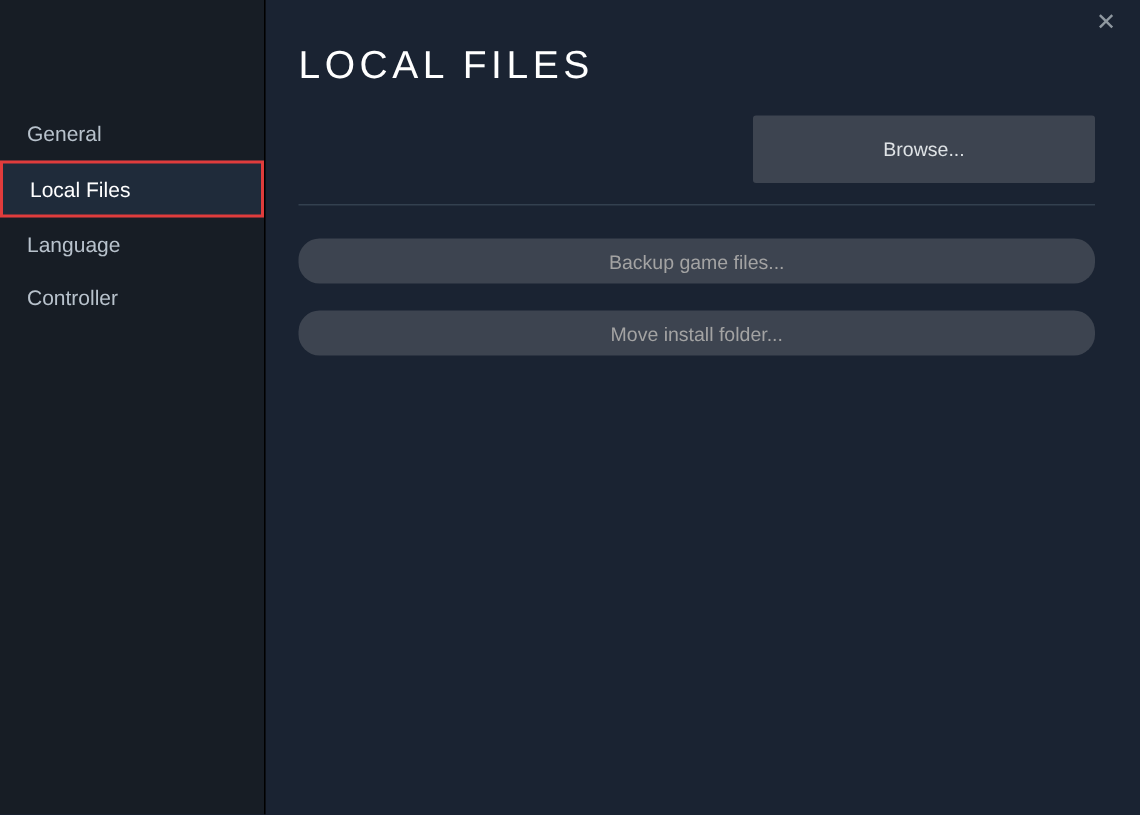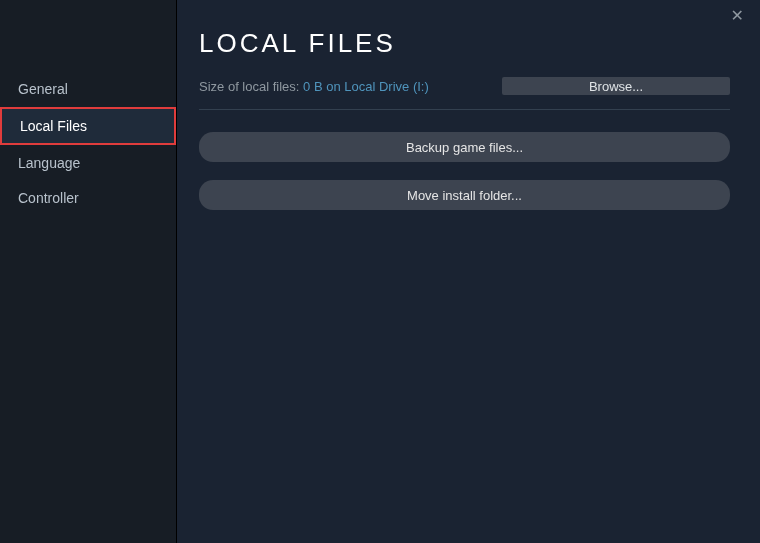--- a/index.html
+++ b/index.html
@@ -66,39 +66,39 @@
     .size-label {
       font-size: 13px;
       color: #8f98a0;
     }
     .size-value {
       color: #4f94bc;
     }
     .browse-btn {
       margin-left: auto;
       width: 228px;
-      height: 18px;
+      height: 45px;
       background: #3d4450;
       color: #dfe3e6;
       border: none;
       font-size: 13px;
       cursor: pointer;
       border-radius: 2px;
     }
     .divider {
       border: none;
       border-top: 1px solid #33404f;
       margin-bottom: 22px;
     }
     .action-btn {
       display: block;
       width: 100%;
       height: 30px;
       background: #3d4450;
-      color: #e5e5e5;
+      color: #a3a3a3;
       border: none;
       font-size: 13px;
       cursor: pointer;
       margin-bottom: 18px;
       border-radius: 14px;
     }
     .action-btn.highlighted {
       outline: 2px solid #e03c3c;
       outline-offset: 2px;
     }
@@ -121,23 +121,20 @@
     </div>
     <div class="sidebar-item">
       <span>Controller</span>
     </div>
   </nav>
 
   <main class="main">
     <h1 class="page-title">LOCAL FILES</h1>
 
     <div class="info-row">
-      <div>
-        <span class="size-label">Size of local files: </span><span class="size-label size-value">0 B on Local Drive (I:)</span>
-      </div>
       <button class="browse-btn">Browse...</button>
     </div>
 
     <hr class="divider">
 
     <button class="action-btn">Backup game files...</button>
     <button class="action-btn">Move install folder...</button>
   </main>
 </div>
 

